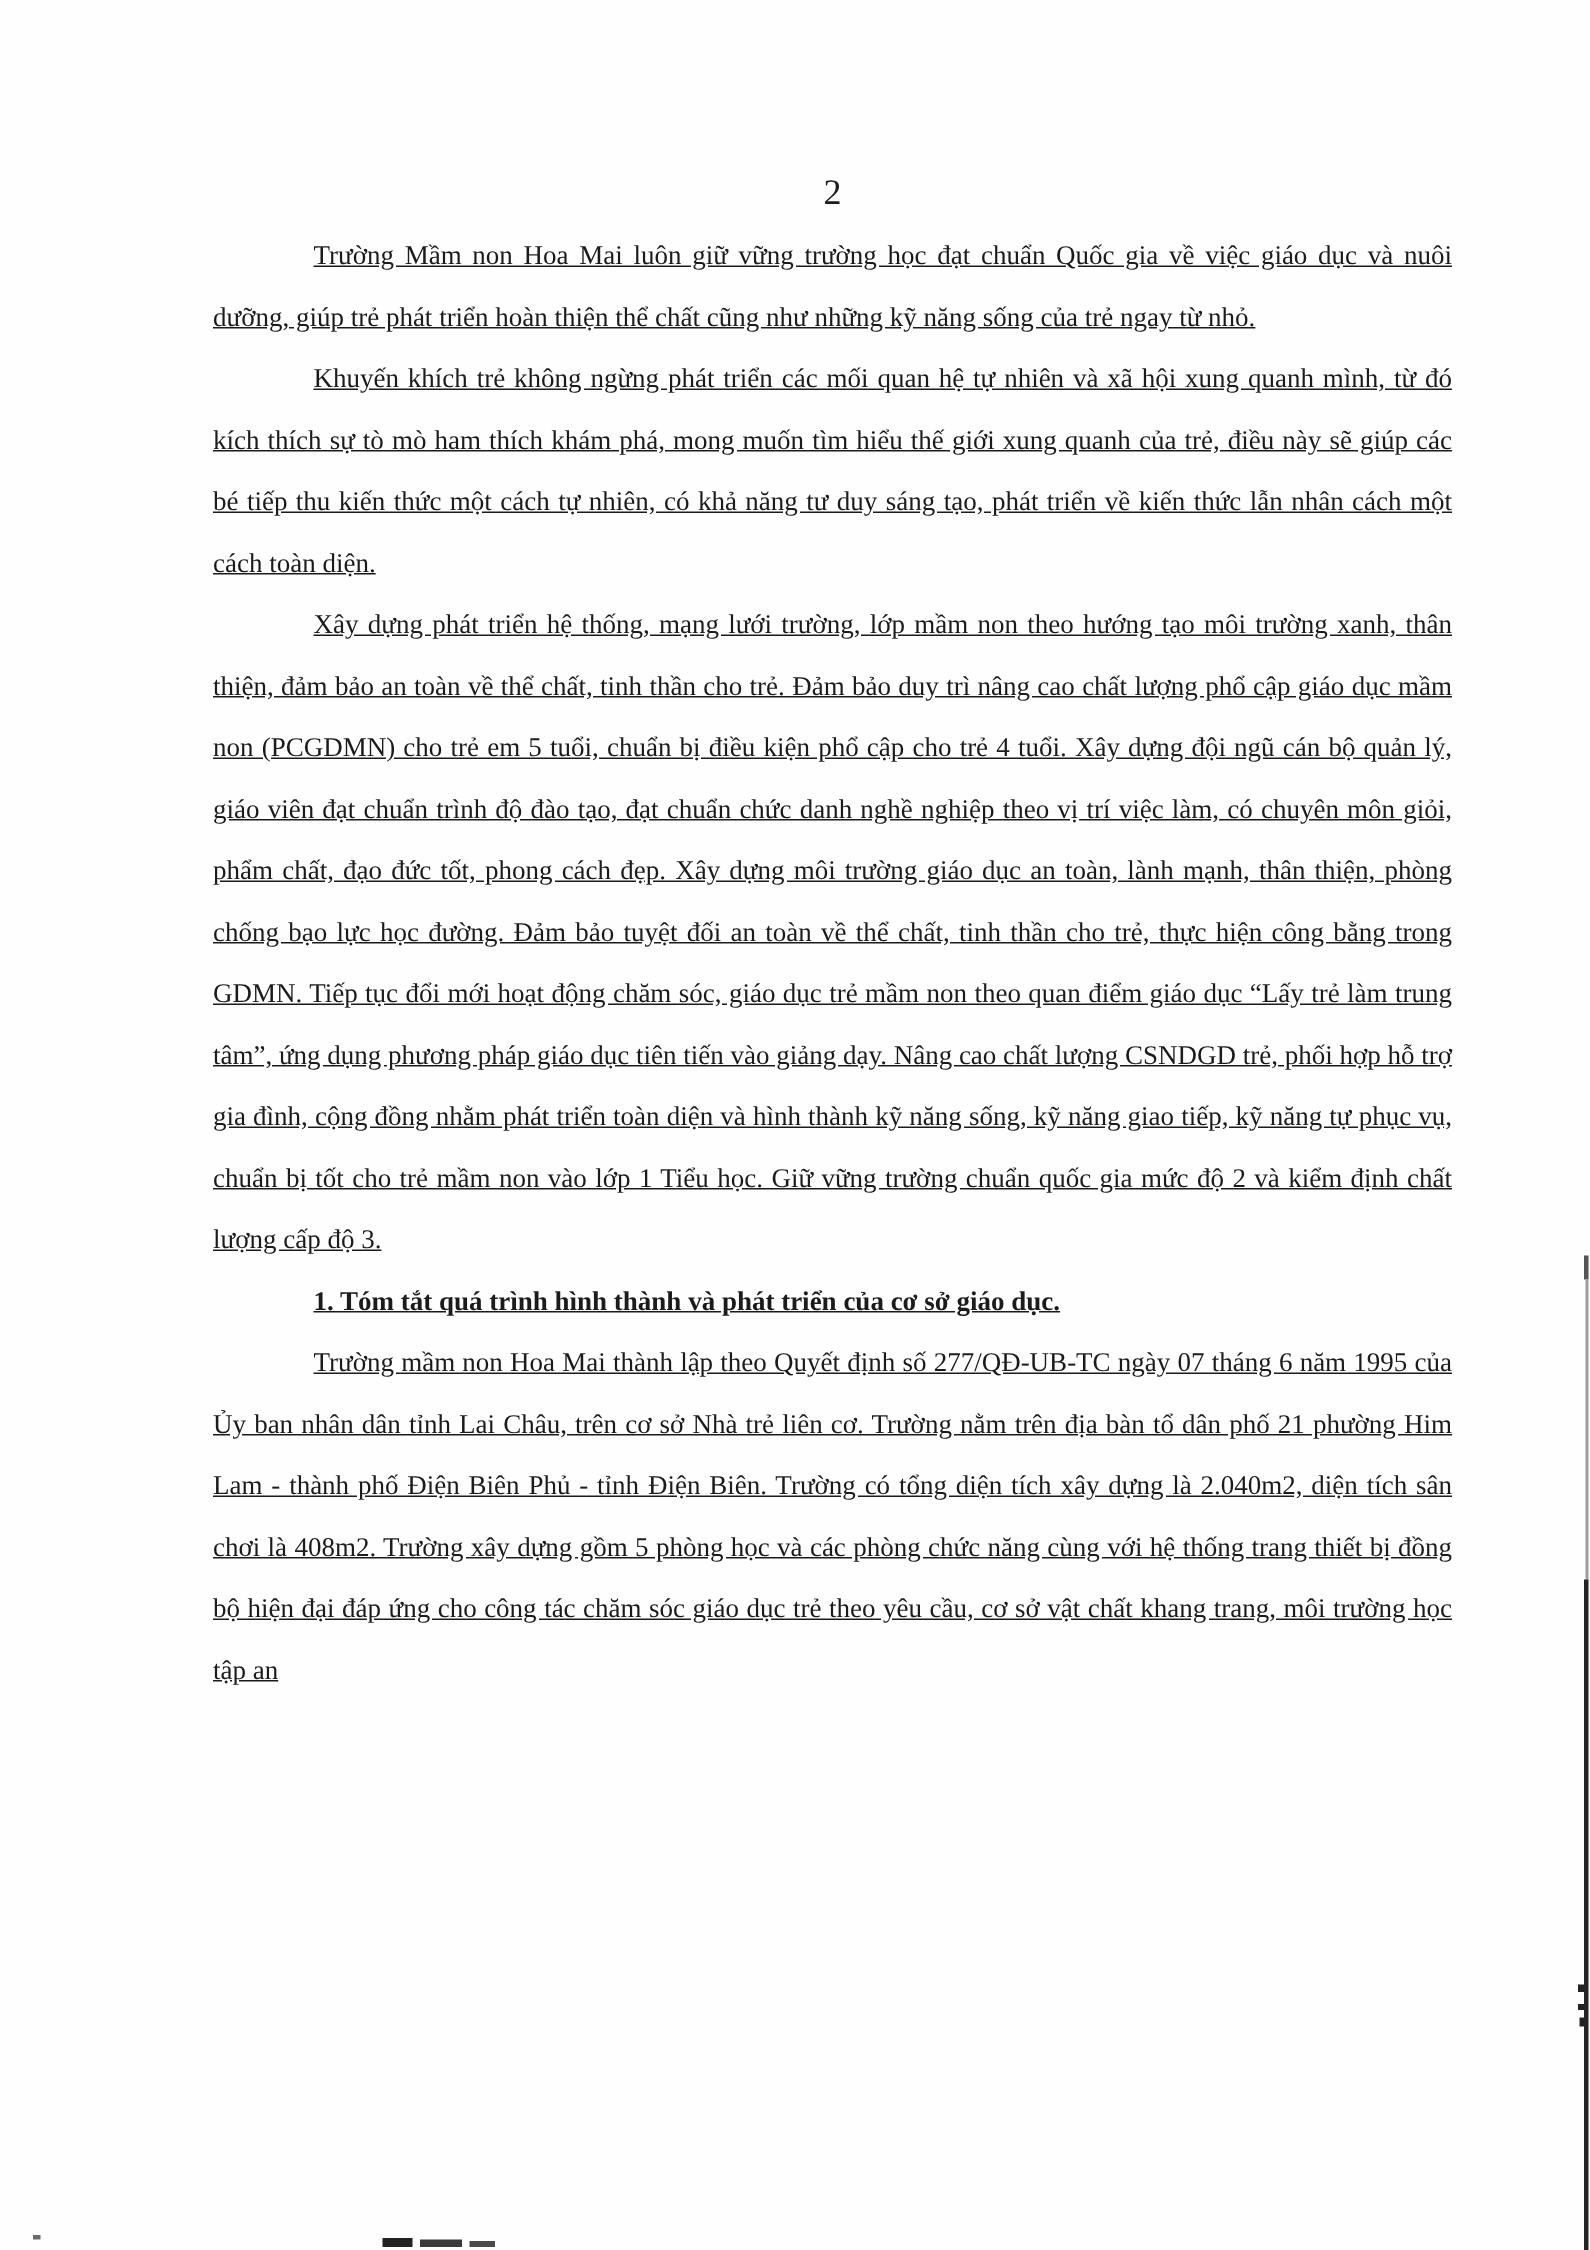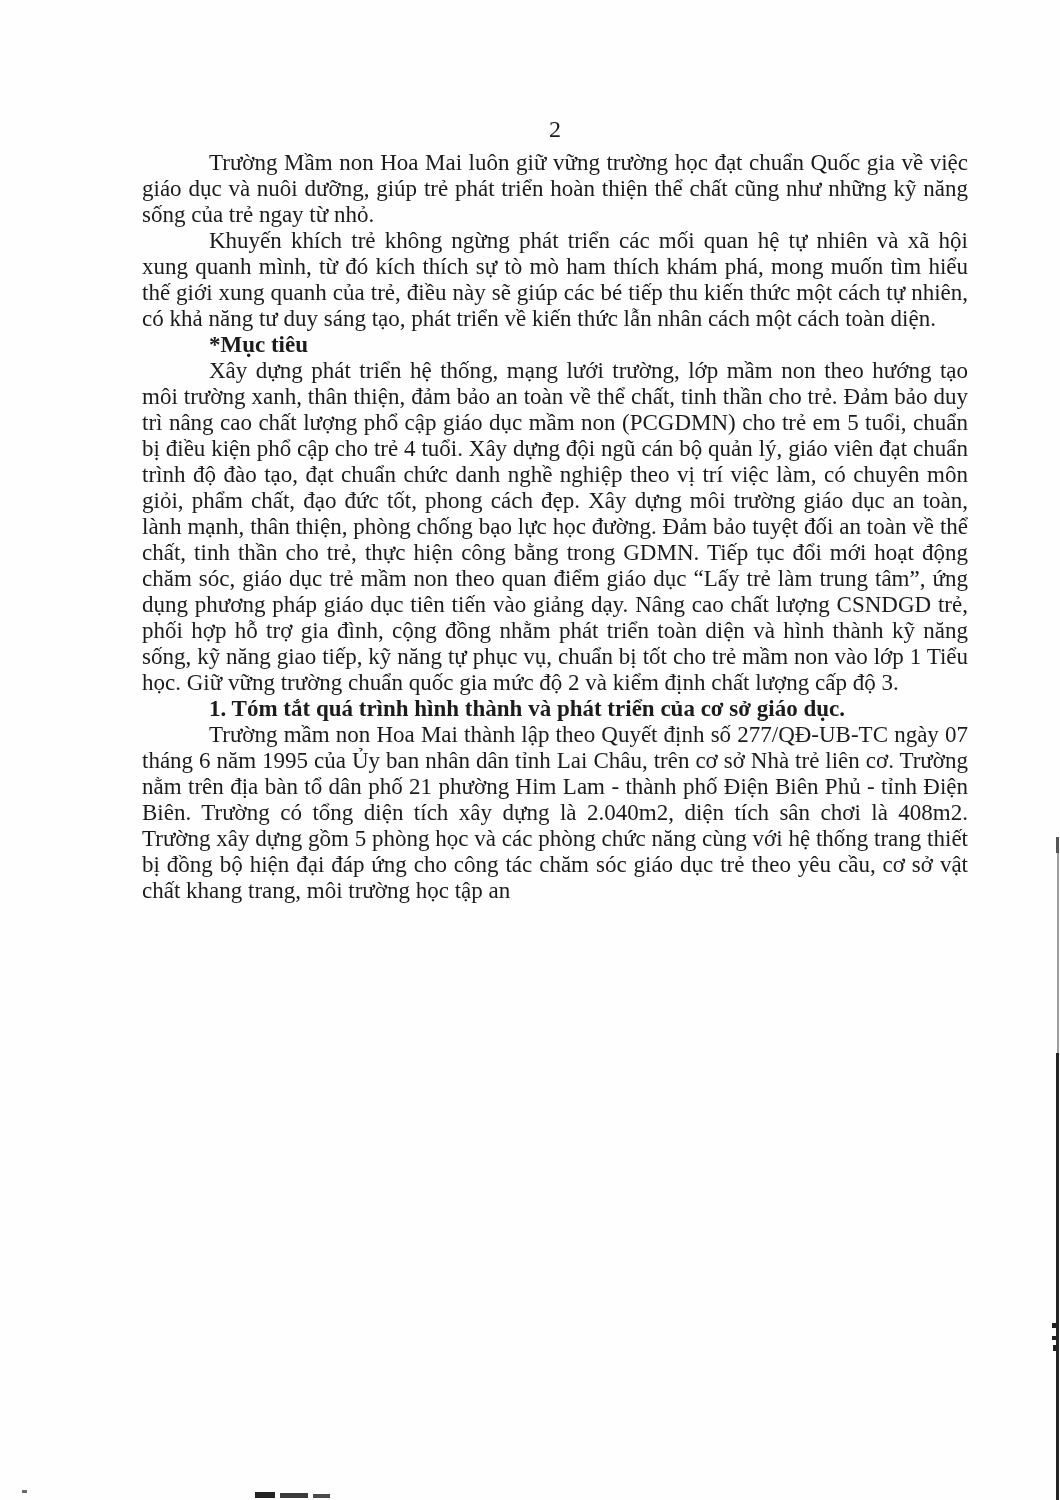--- a/index.html
+++ b/index.html
@@ -27,24 +27,25 @@
     width: 826px;
     text-align: center;
     font-size: 24px;
     line-height: 30px;
   }
   .content {
     position: absolute;
     top: 150px;
     left: 142px;
     width: 826px;
-    font-size: 23px;
-    line-height: 26px;
+    font-size: 18px;
+    line-height: 41px;
     text-align: justify;
     text-justify: inter-word;
+    text-decoration: underline;
   }
   .content p {
     margin: 0;
     padding: 0;
   }
   .content p.body {
     text-indent: 67px;
   }
   .content p.heading {
     font-weight: bold;
@@ -70,21 +71,20 @@
 </head>
 <body>
 
 <div class="scan-page">
 
   <div class="page-number">2</div>
 
   <div class="content">
       <p class="body">Trường Mầm non Hoa Mai luôn giữ vững trường học đạt chuẩn Quốc gia về việc giáo dục và nuôi dưỡng, giúp trẻ phát triển hoàn thiện thể chất cũng như những kỹ năng sống của trẻ ngay từ nhỏ.</p>
       <p class="body">Khuyến khích trẻ không ngừng phát triển các mối quan hệ tự nhiên và xã hội xung quanh mình, từ đó kích thích sự tò mò ham thích khám phá, mong muốn tìm hiểu thế giới xung quanh của trẻ, điều này sẽ giúp các bé tiếp thu kiến thức một cách tự nhiên, có khả năng tư duy sáng tạo, phát triển về kiến thức lẫn nhân cách một cách toàn diện.</p>
-      <p class="heading">*Mục tiêu</p>
       <p class="body">Xây dựng phát triển hệ thống, mạng lưới trường, lớp mầm non theo hướng tạo môi trường xanh, thân thiện, đảm bảo an toàn về thể chất, tinh thần cho trẻ. Đảm bảo duy trì nâng cao chất lượng phổ cập giáo dục mầm non (PCGDMN) cho trẻ em 5 tuổi, chuẩn bị điều kiện phổ cập cho trẻ 4 tuổi. Xây dựng đội ngũ cán bộ quản lý, giáo viên đạt chuẩn trình độ đào tạo, đạt chuẩn chức danh nghề nghiệp theo vị trí việc làm, có chuyên môn giỏi, phẩm chất, đạo đức tốt, phong cách đẹp. Xây dựng môi trường giáo dục an toàn, lành mạnh, thân thiện, phòng chống bạo lực học đường. Đảm bảo tuyệt đối an toàn về thể chất, tinh thần cho trẻ, thực hiện công bằng trong GDMN. Tiếp tục đổi mới hoạt động chăm sóc, giáo dục trẻ mầm non theo quan điểm giáo dục “Lấy trẻ làm trung tâm”, ứng dụng phương pháp giáo dục tiên tiến vào giảng dạy. Nâng cao chất lượng CSNDGD trẻ, phối hợp hỗ trợ gia đình, cộng đồng nhằm phát triển toàn diện và hình thành kỹ năng sống, kỹ năng giao tiếp, kỹ năng tự phục vụ, chuẩn bị tốt cho trẻ mầm non vào lớp 1 Tiểu học. Giữ vững trường chuẩn quốc gia mức độ 2 và kiểm định chất lượng cấp độ 3.</p>
       <p class="heading">1. Tóm tắt quá trình hình thành và phát triển của cơ sở giáo dục.</p>
       <p class="body">Trường mầm non Hoa Mai thành lập theo Quyết định số 277/QĐ-UB-TC ngày 07 tháng 6 năm 1995 của Ủy ban nhân dân tỉnh Lai Châu, trên cơ sở Nhà trẻ liên cơ. Trường nằm trên địa bàn tổ dân phố 21 phường Him Lam - thành phố Điện Biên Phủ - tỉnh Điện Biên. Trường có tổng diện tích xây dựng là 2.040m2, diện tích sân chơi là 408m2. Trường xây dựng gồm 5 phòng học và các phòng chức năng cùng với hệ thống trang thiết bị đồng bộ hiện đại đáp ứng cho công tác chăm sóc giáo dục trẻ theo yêu cầu, cơ sở vật chất khang trang, môi trường học tập an</p>
     </div>
 
   <div class="artifact edge-line-top-tick"></div>
   <div class="artifact edge-line-light"></div>
   <div class="artifact edge-line-dark"></div>
   <div class="artifact edge-notch-1"></div>
   <div class="artifact edge-notch-2"></div>

